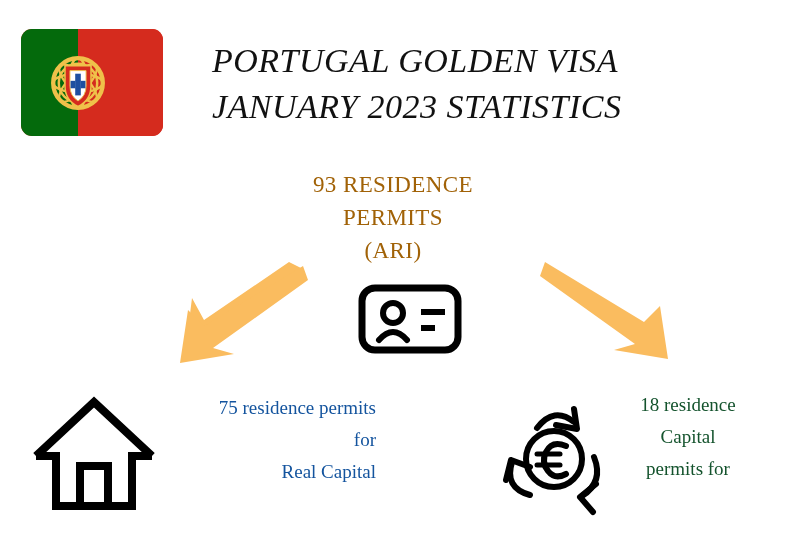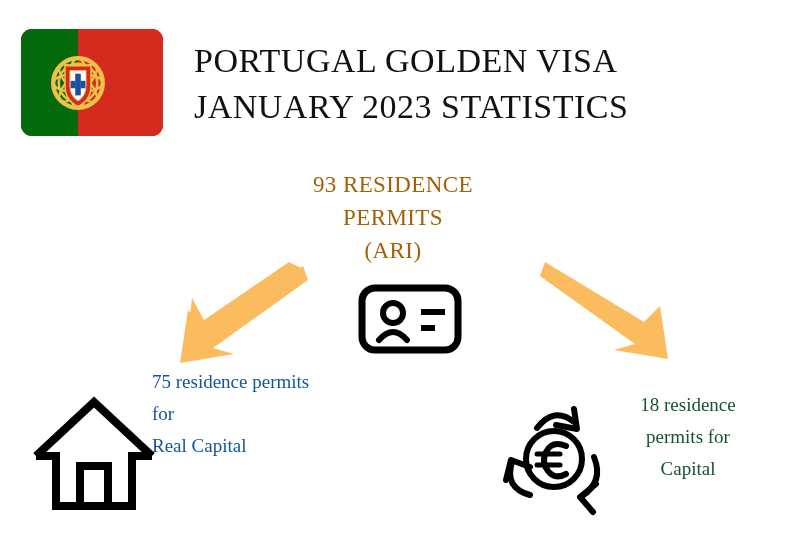--- a/index.html
+++ b/index.html
@@ -46,23 +46,24 @@
     left: 40%;
     top: 50%;
     transform: translate(-50%, -50%);
     width: 62px;
     height: 62px;
   }
 
   
   .title-block {
     position: absolute;
-    left: 194px;
+    left: 212px;
     top: 38px;
     width: 520px;
+    font-style: italic;
   }
   .title-line {
     font-size: 34px;
     line-height: 46px;
     letter-spacing: 0.5px;
     color: #111111;
     font-variant: small-caps;
     white-space: nowrap;
   }
 
@@ -109,23 +110,23 @@
   .house-icon {
     position: absolute;
     left: 30px;
     top: 392px;
     width: 128px;
     height: 122px;
   }
   .left-text {
     position: absolute;
     left: 152px;
-    top: 366px;
+    top: 392px;
     width: 224px;
-    text-align: left;
+    text-align: right;
     color: #14549E;
     font-size: 19px;
     line-height: 32px;
   }
 
   
   .euro-icon {
     position: absolute;
     left: 498px;
     top: 400px;
@@ -226,17 +227,17 @@
 
     <path d="M32 95 Q6 88 14 62" fill="none" stroke="#000" stroke-width="6" stroke-linecap="round"></path>
     <polyline points="8,80 13,60 32,67" fill="none" stroke="#000" stroke-width="6" stroke-linecap="round" stroke-linejoin="round"></polyline>
 
     <path d="M96 57 Q106 82 84 96" fill="none" stroke="#000" stroke-width="6" stroke-linecap="round"></path>
     <polyline points="98,84 82,97 95,112" fill="none" stroke="#000" stroke-width="6" stroke-linecap="round" stroke-linejoin="round"></polyline>
   </svg>
 
   <div class="right-text">
     <span class="t-line">18 residence</span>
+    <span class="t-line">Capital</span>
     <span class="t-line">permits for</span>
-    <span class="t-line">Capital</span>
   </div>
 
 </div>
 
 </body></html>

